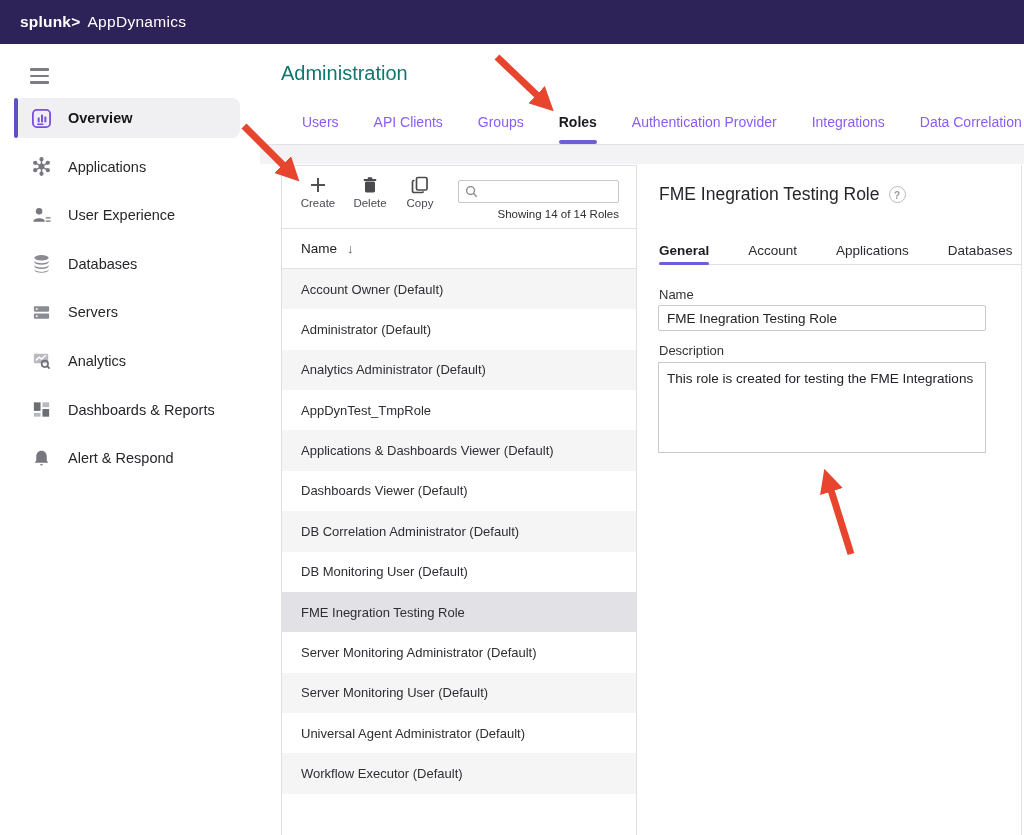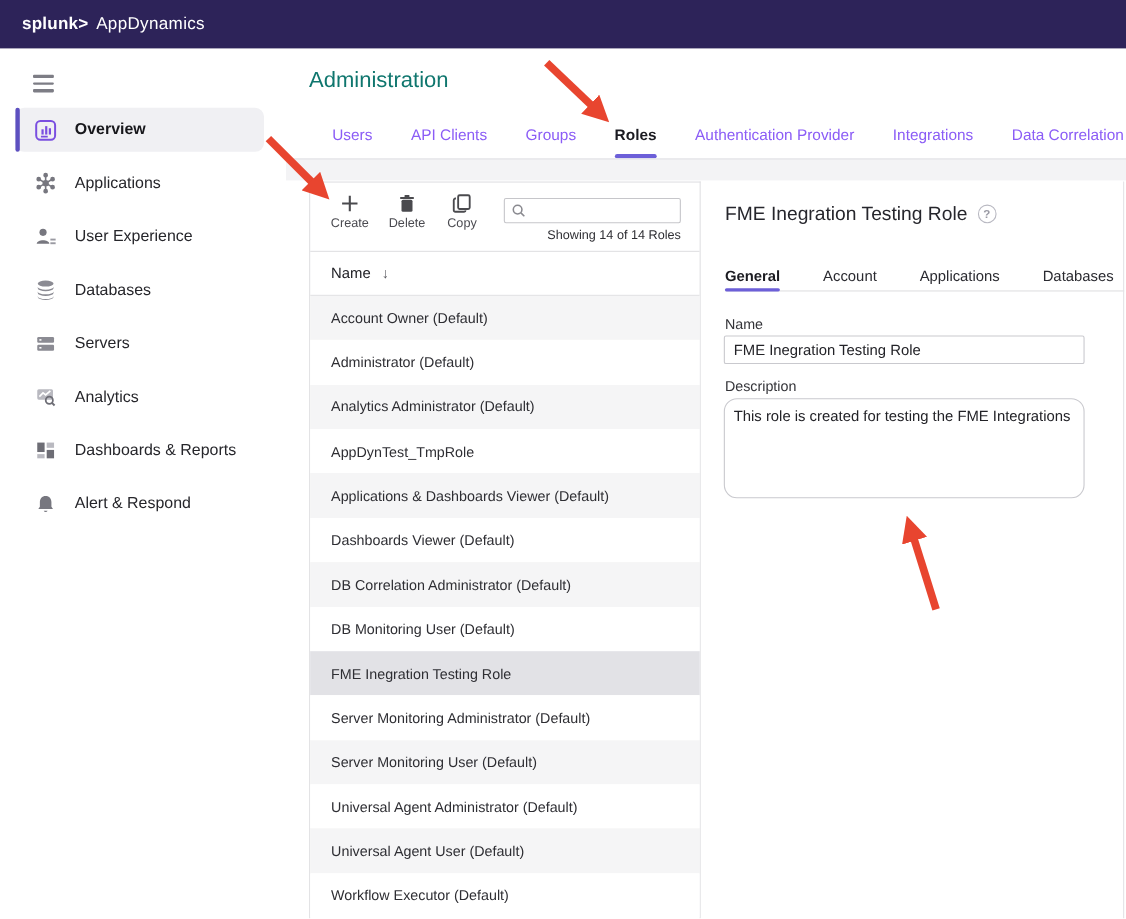--- a/index.html
+++ b/index.html
@@ -56,21 +56,21 @@
   .detail-title-row { position:absolute; left:1px; top:10px; display:flex; align-items:center; gap:9px; }
   .detail-title { font-size:17.5px; font-weight:500; color:#26262c; }
   .help-icon { width:17px; height:17px; border:1.6px solid #b9b9c2; border-radius:50%; display:flex; align-items:center; justify-content:center; font-size:10.5px; color:#9a9aa4; font-weight:700; cursor:pointer; }
   .detail-tabs { position:absolute; left:1px; right:2px; top:62px; height:29px; display:flex; gap:39px; border-bottom:1px solid #dfdfe2; }
   .dtab { position:relative; display:flex; align-items:center; font-size:13.5px; color:#2a2a30; cursor:pointer; white-space:nowrap; }
   .dtab.active { font-weight:700; color:#1b1b21; }
   .dtab.active::after { content:''; position:absolute; left:0; right:0; bottom:-1px; height:3px; background:#6c5fd8; border-radius:2px; }
   .field-label { position:absolute; left:1px; font-size:13px; color:#333338; }
   .lbl-name { top:113px; } .lbl-desc { top:169px; }
   .name-input { position:absolute; left:0; top:131px; width:328px; height:26px; border:1px solid #c9c9ce; border-radius:2px; font-size:13.5px; font-family:inherit; color:#222227; padding-left:8px; outline:none; background:#fff; }
-  .desc-textarea { position:absolute; left:0; top:188px; width:328px; height:91px; border:1px solid #c9c9ce; border-radius:12px; font-size:13.5px; font-family:inherit; color:#222227; padding:7px 8px; outline:none; resize:none; background:#fff; line-height:1.35; }
+  .desc-textarea { position:absolute; left:0; top:188px; width:328px; height:91px; border:1px solid #c9c9ce; border-radius:0; font-size:13.5px; font-family:inherit; color:#222227; padding:7px 8px; outline:none; resize:none; background:#fff; line-height:1.35; }
   .right-edge-line { position:absolute; left:1021px; top:165px; bottom:0; width:1px; background:#e3e3e6; }
 
   
   .arrows { position:absolute; left:0; top:0; width:1024px; height:835px; pointer-events:none; z-index:50; }
 
   svg.icon { display:block; }
 </style>
 </head>
 <body>
 
@@ -318,23 +318,20 @@
         </div>
 
         <div class="role-row">
           <span>Server Monitoring User (Default)</span>
         </div>
 
         <div class="role-row">
           <span>Universal Agent Administrator (Default)</span>
         </div>
 
-        <div class="role-row">
-          <span>Universal Agent User (Default)</span>
-        </div>
 
         <div class="role-row">
           <span>Workflow Executor (Default)</span>
         </div>
       </div>
   </div>
 
   <div class="detail-panel">
     <div class="detail-title-row">
       <span class="detail-title">FME Inegration Testing Role</span>

